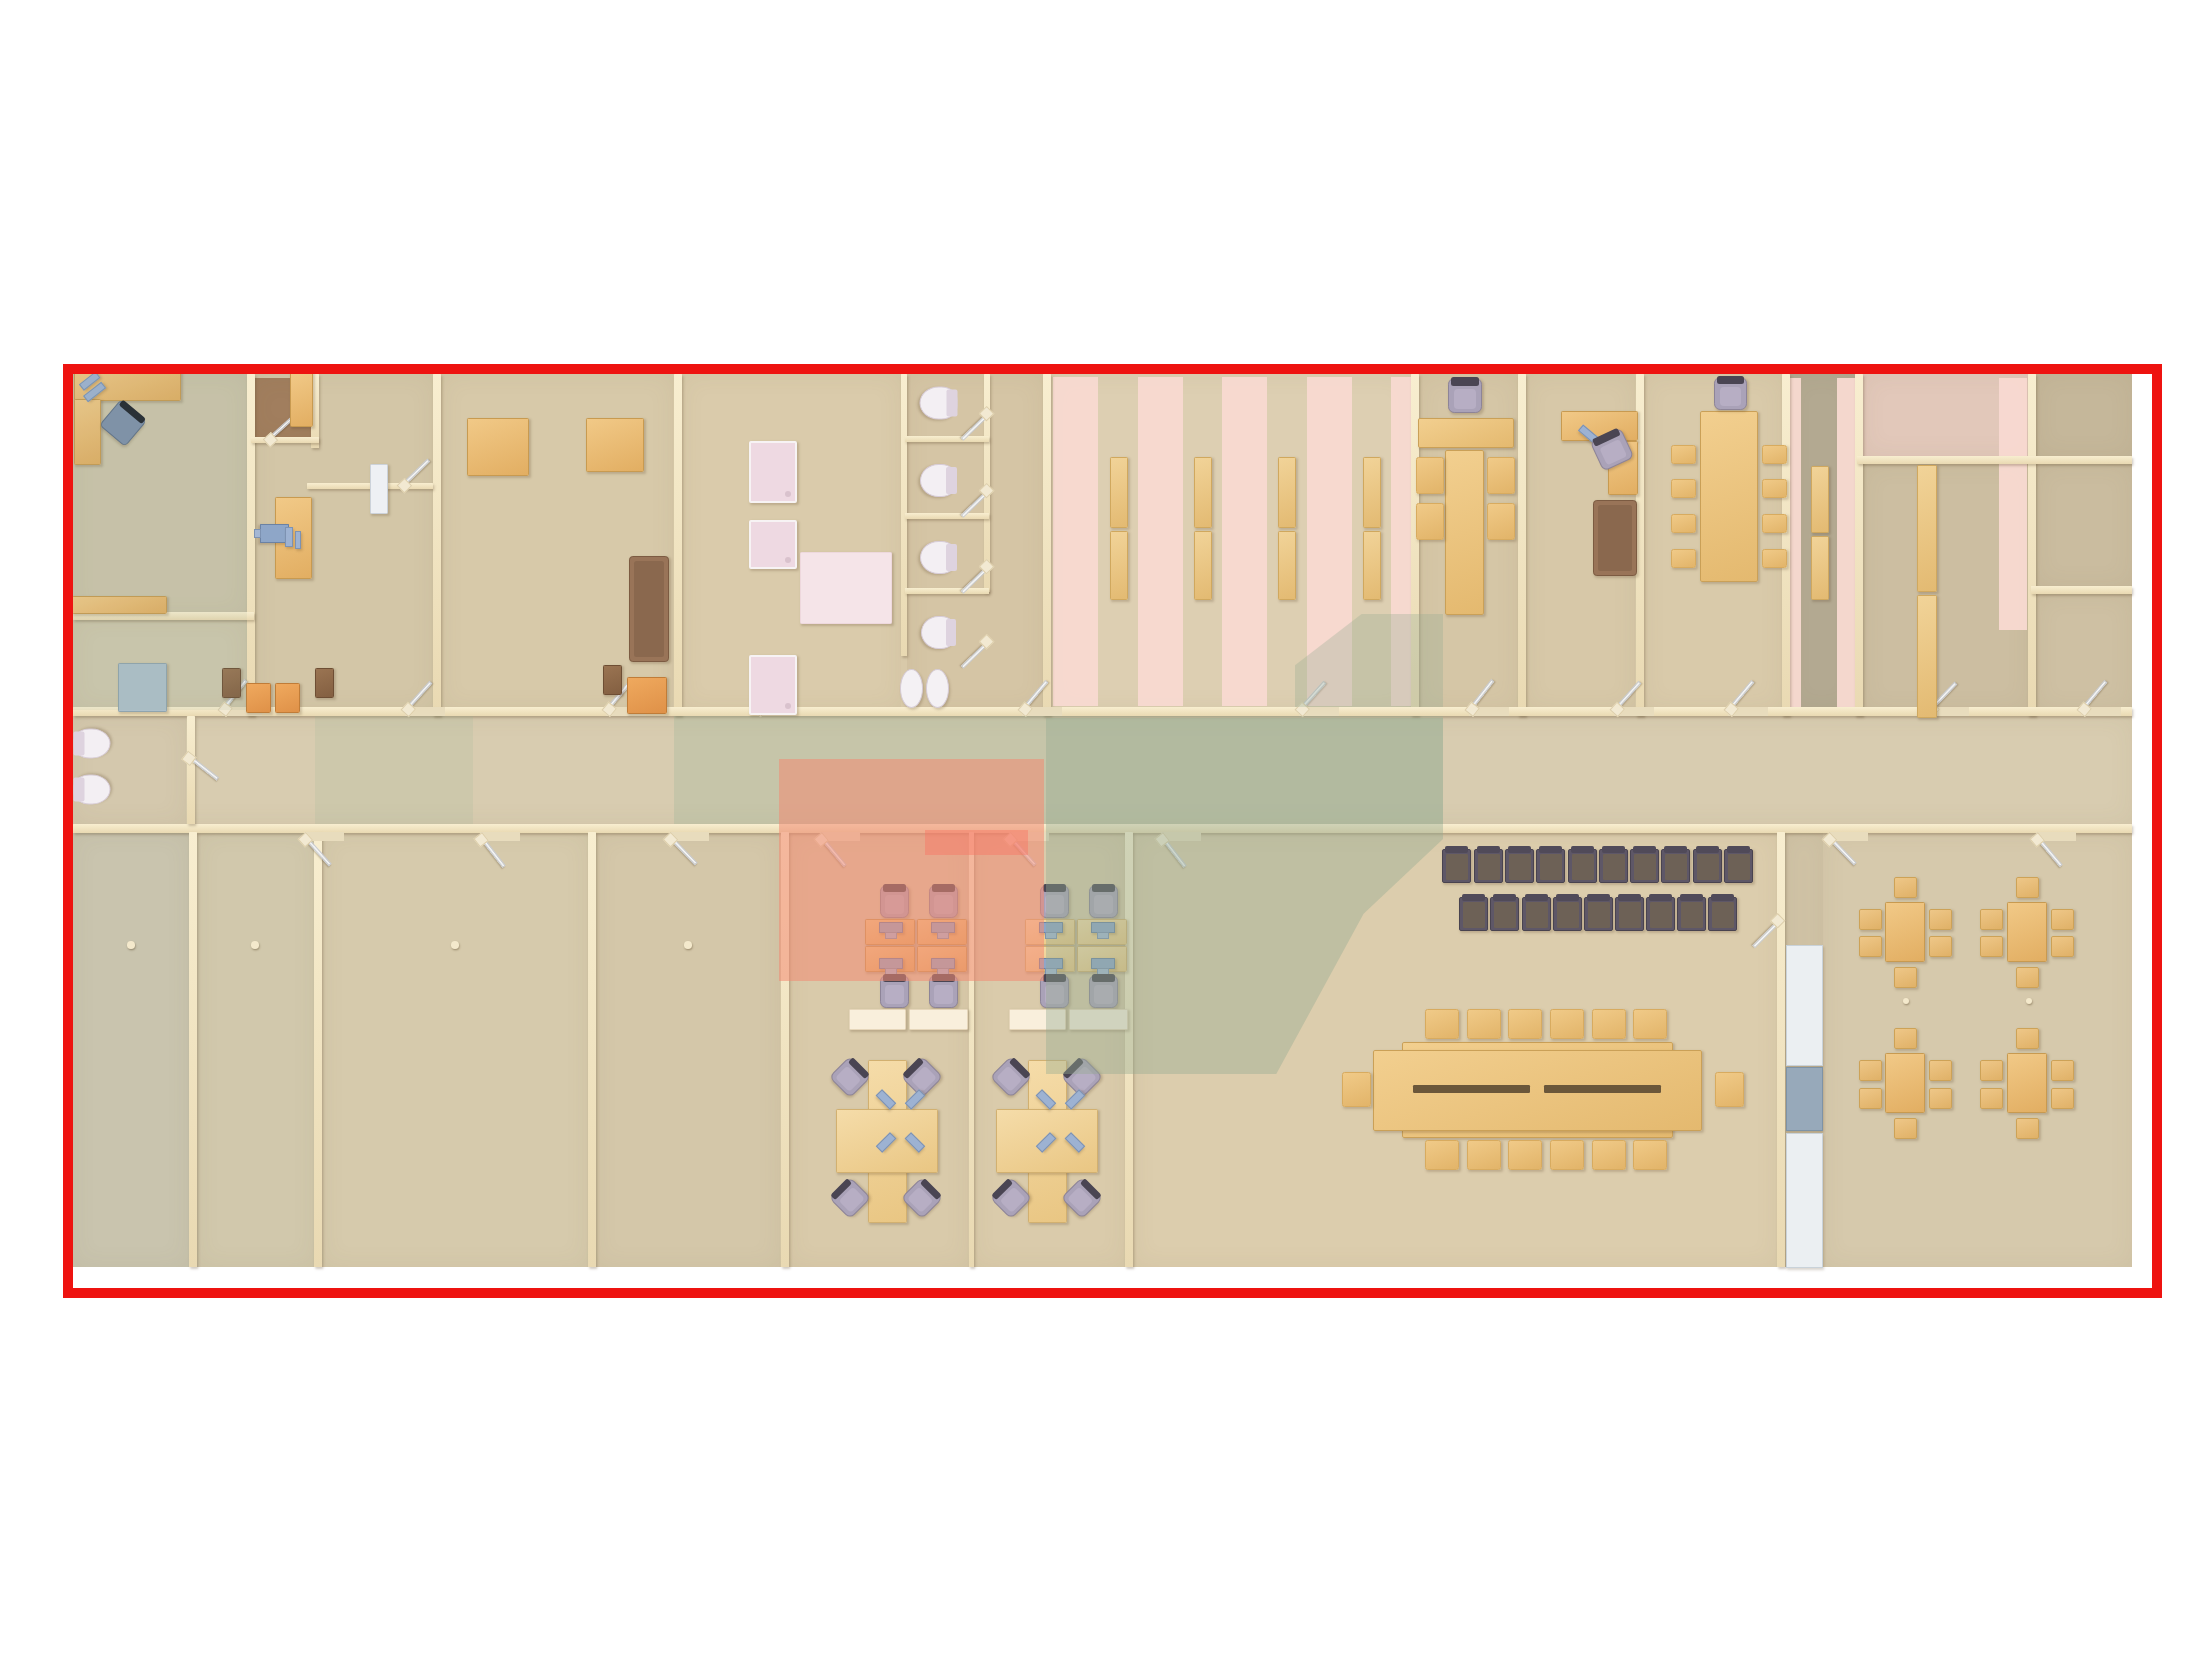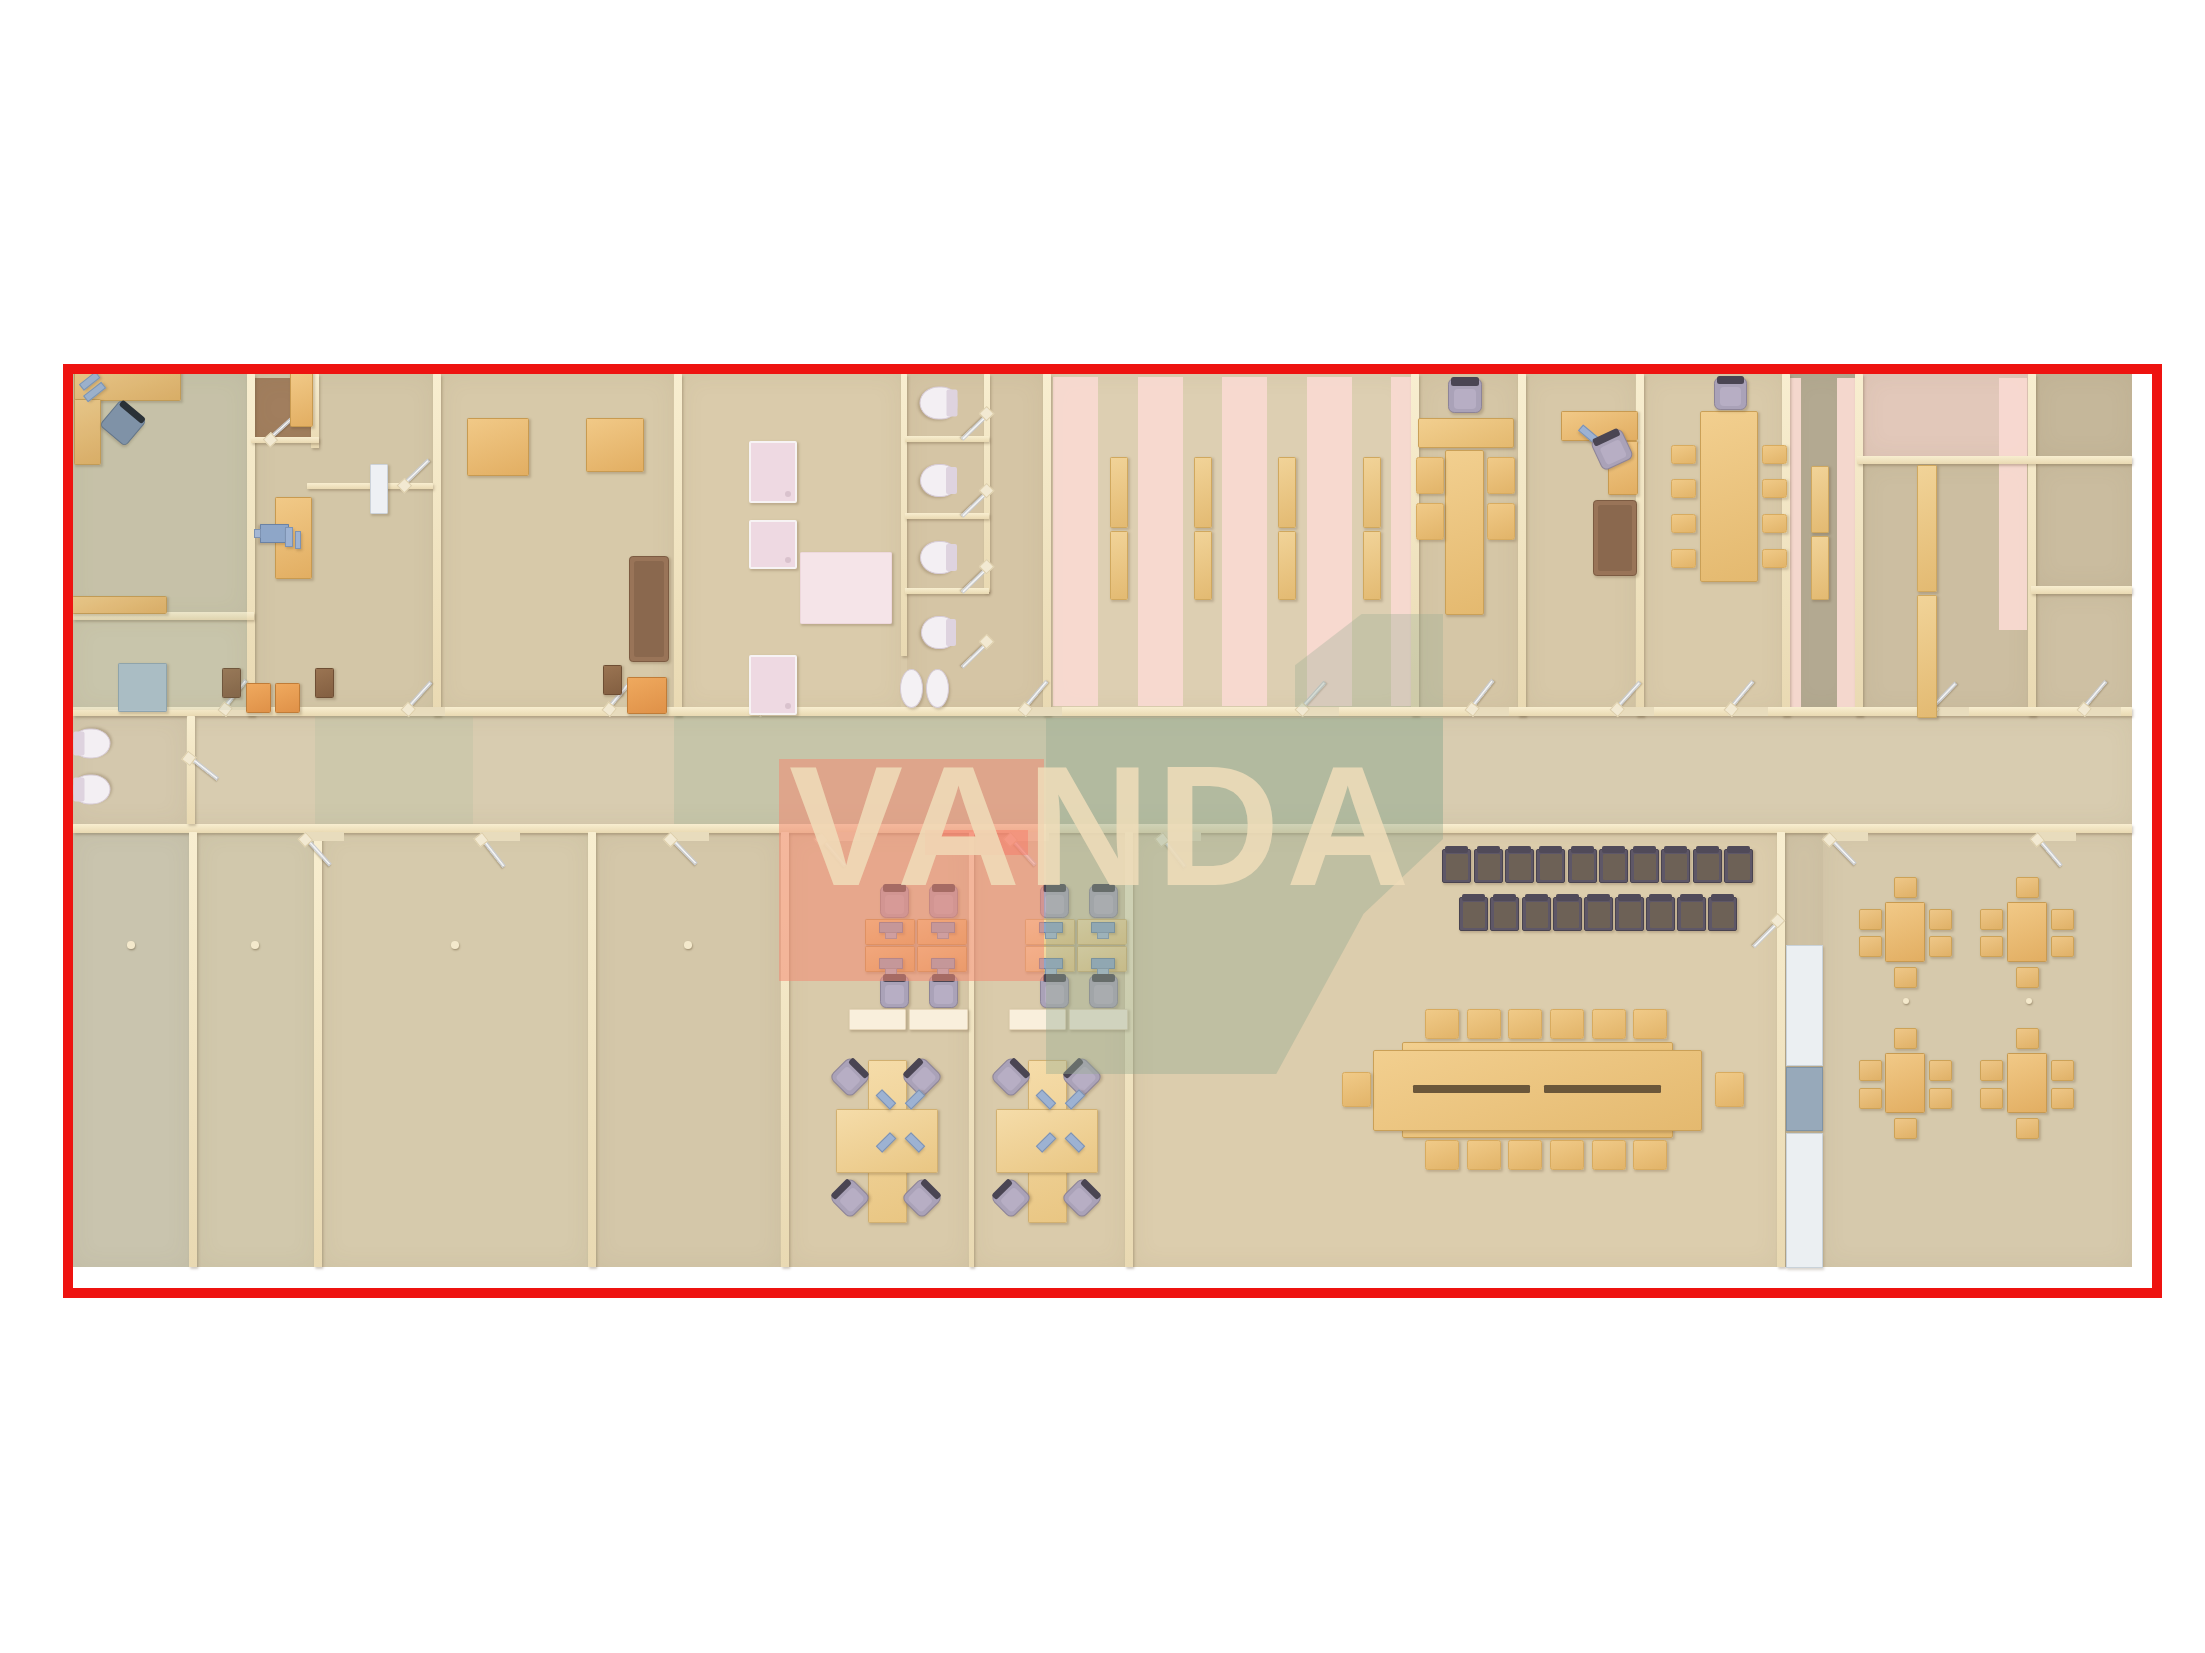--- a/index.html
+++ b/index.html
@@ -369,16 +369,15 @@
       <div class="f f-dk" style="left: 2007px; top: 1053px; width: 40px; height: 60px;"></div>
       <div class="ov" style="left: 674px; top: 716px; width: 769px; height: 108px; background: rgba(150, 180, 150, 0.28);"></div>
       <div class="ov" style="left: 315px; top: 716px; width: 158px; height: 108px; background: rgba(150, 180, 150, 0.16);"></div>
       <div class="ov" style="left: 1295px; top: 614px; width: 148px; height: 93px; background: rgba(148, 172, 146, 0.32); clip-path: polygon(0px 55%, 45% 0px, 100% 0px, 100% 100%, 0px 100%);"></div>
       <div class="ov" style="left: 779px; top: 759px; width: 265px; height: 222px; background: rgba(243, 139, 115, 0.55);"></div>
       <div class="ov" style="left: 925px; top: 830px; width: 103px; height: 25px; background: rgba(248, 118, 100, 0.45);"></div>
       <div class="ov" style="left: 1046px; top: 718px; width: 397px; height: 356px; background: rgba(148, 170, 145, 0.4); clip-path: polygon(0px 0px, 100% 0px, 100% 34%, 80% 55%, 58% 100%, 0px 100%);"></div>
       <div class="ov" style="left: 73px; top: 374px; width: 174px; height: 336px; background: rgba(140, 170, 150, 0.1);"></div>
     </div>
   <div id="grain"></div>
-  <div id="watermark">VANDA</div>
   <div id="plan-border"></div>
 </div>
 
 
 </body></html>

